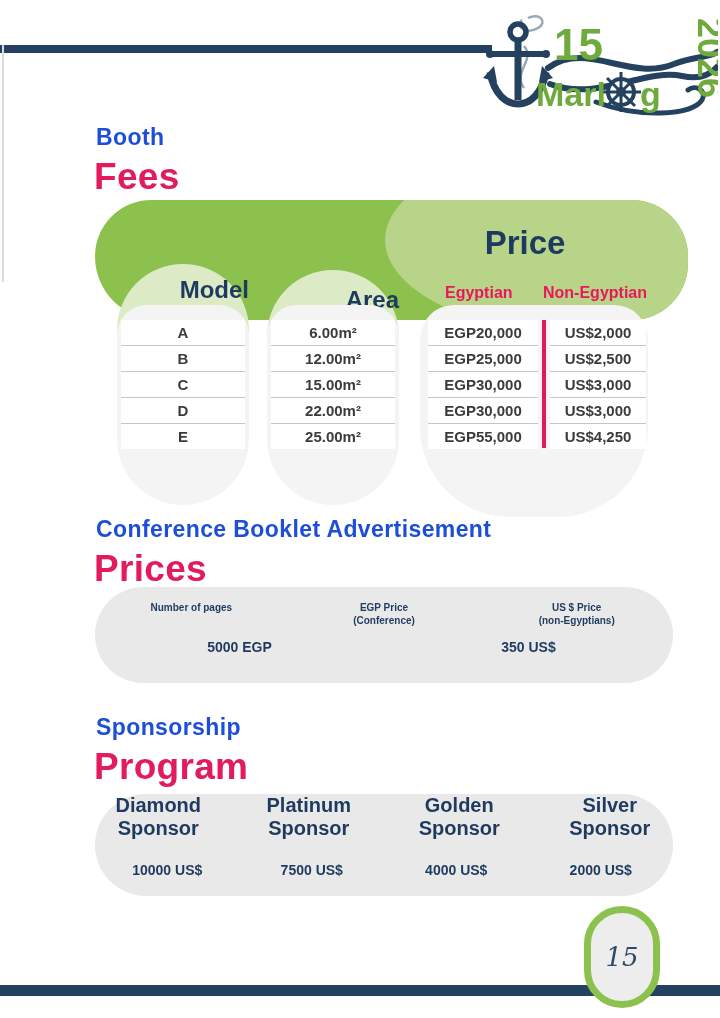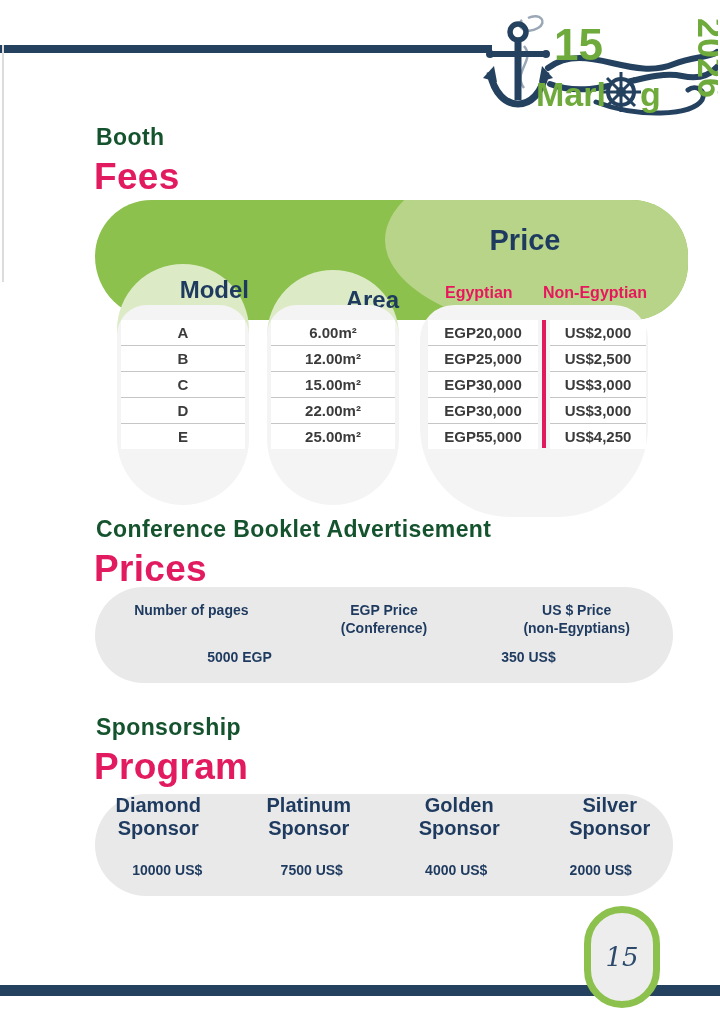--- a/index.html
+++ b/index.html
@@ -12,31 +12,31 @@
   .bottom-bar{position:absolute;left:0;top:985px;width:720px;height:11px;background:#24425f;}
 
   .logo{position:absolute;left:478px;top:6px;width:240px;height:116px;}
 
   .page-oval{position:absolute;left:584px;top:906px;width:62px;height:88px;
              background:#ededed;border:7px solid #8cc14d;border-radius:40px;
              display:flex;align-items:center;justify-content:center;z-index:3;}
   .page-oval span{font-family:"DejaVu Serif",serif;font-style:italic;font-size:26px;color:#2d4a6b;}
 
   
-  .h-small{position:absolute;left:96px;font-size:23px;font-weight:600;color:#14532d;letter-spacing:.4px;}
+  .h-small{position:absolute;left:96px;font-size:23px;font-weight:600;color:#1d4ed8;letter-spacing:.4px;}
   .h-big{position:absolute;left:94px;font-size:37px;font-weight:700;color:#e21a5f;letter-spacing:.3px;}
 
   
   .booth{position:absolute;left:95px;top:200px;width:593px;height:315px;}
   .booth-header{position:absolute;left:0;top:0;width:593px;height:120px;background:#8cc14d;
                 border-radius:62px 62px 62px 70px;overflow:hidden;}
   .price-ellipse{position:absolute;left:290px;top:-58px;width:440px;height:196px;
                  background:#b7d489;border-radius:50%;}
   .price-label{position:absolute;left:330px;top:24px;width:200px;text-align:center;
-               font-size:29px;font-weight:700;color:#1e3a5f;}
+               font-size:33px;font-weight:700;color:#1e3a5f;}
   .eg-label{position:absolute;top:84px;font-size:16px;font-weight:700;color:#e8175d;}
   .eg-1{left:350px;} .eg-2{left:448px;}
 
   .bubble{position:absolute;width:132px;height:132px;border-radius:50%;background:#dcebc6;z-index:1;}
   .bubble-model{left:22px;top:64px;} .bubble-area{left:172px;top:70px;}
   .bubble-label{position:absolute;z-index:2;width:132px;text-align:right;
                 font-size:24px;font-weight:700;color:#1e3a5f;}
   .model-label{left:22px;top:76px;} .area-label{left:172px;top:86px;}
 
   .col{position:absolute;top:105px;background:#f4f4f4;z-index:2;}
@@ -52,21 +52,21 @@
   .egp-col{margin-left:8px;width:110px;}
   .usd-col{margin-left:4px;width:96px;}
   .pink-divider{width:4px;height:128px;background:#e0195e;margin-left:4px;}
 
   
   .gray-table{position:absolute;left:95px;width:578px;background:#e9e9e9;color:#1e3a5f;}
   .booklet{top:587px;height:96px;border-radius:48px;}
   .sponsor{top:794px;height:102px;border-radius:51px;}
   .g-row{display:flex;}
   .g-cell{flex:1;text-align:center;font-weight:700;}
-  .booklet .g-head{padding-top:15px;font-size:14px;line-height:1.25;}
+  .booklet .g-head{padding-top:15px;font-size:10px;line-height:1.25;}
   .booklet .g-data{margin-top:12px;font-size:14px;}
   .sponsor .g-head{font-size:20px;gap:24px;}
   .sponsor .g-data{margin-top:22px;font-size:14px;}
 </style>
 </head>
 <body>
 
 <div class="page">
 
   <div class="top-bar"></div>

